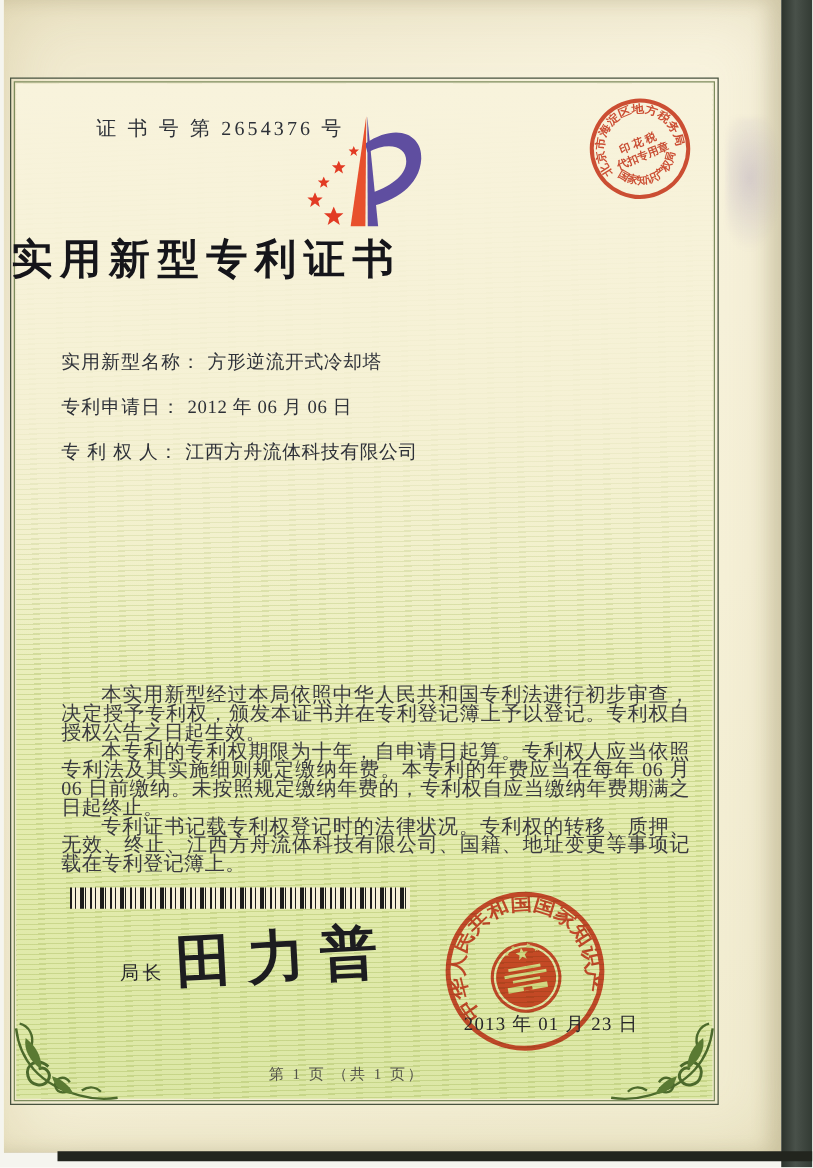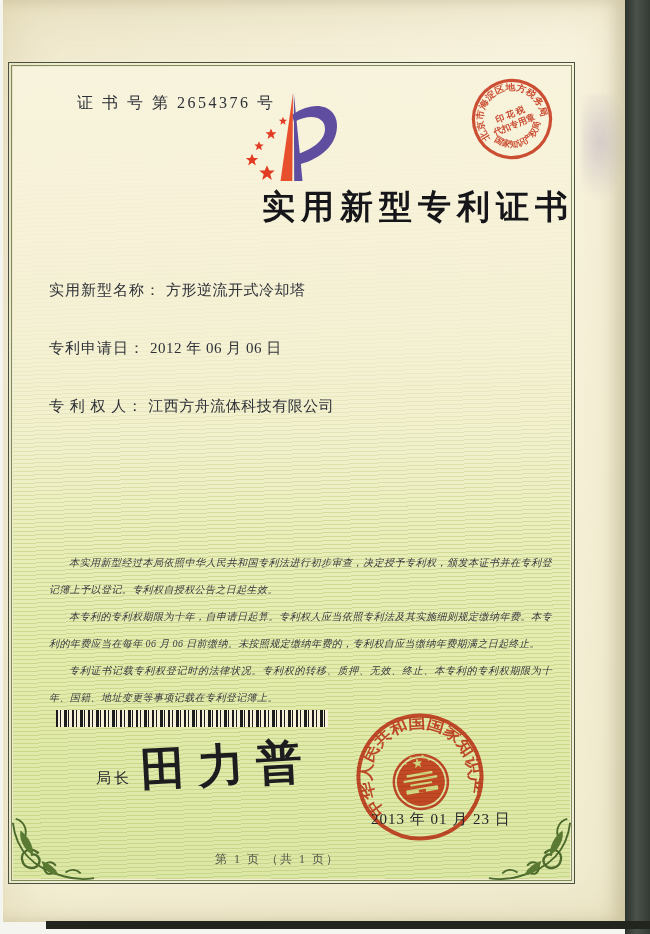--- a/index.html
+++ b/index.html
@@ -28,30 +28,30 @@
     background-image:
       linear-gradient(180deg,rgba(248,243,220,1) 0%,rgba(246,241,214,.85) 32%,rgba(246,241,214,0) 58%),
       repeating-linear-gradient(178deg,rgba(148,172,66,.30) 0 1px,rgba(148,172,66,0) 1px 4px),
       linear-gradient(180deg,#f6f1d8 0%,#eff0c6 45%,#e4ecae 72%,#dce7a6 100%);}
 
   .cert-no{position:absolute;left:36px;top:30px;font-size:16px;letter-spacing:2.5px;color:#2d3138;margin-left:32px;}
 
   
   .logo{position:absolute;left:230px;top:26px;width:112px;height:104px;}
 
-  .title{position:absolute;left:0;top:122px;width:100%;margin:0;text-align:right;
+  .title{position:absolute;left:0;top:122px;width:100%;margin:0;text-align:left;
     font-size:33px;font-weight:700;letter-spacing:6px;color:#15151a;font-family:Liberation Mono, monospace;}
 
-  .fields{position:absolute;left:40px;top:216px;display:flex;flex-direction:column;gap:36px;justify-content:center;}
+  .fields{position:absolute;left:40px;top:216px;display:flex;flex-direction:column;gap:14px;justify-content:center;}
   .field{font-size:15px;line-height:22px;color:#2e3138;}
   .flabel{letter-spacing:1px;}
   .fvalue{margin-left:5px;letter-spacing:.5px;}
 
   .bodytext{position:absolute;left:40px;top:486px;width:503px;color:#3a3a40;}
-  .bodytext p{margin:0;font-size:10px;line-height:27px;text-align:justify;text-indent:2em;letter-spacing:.4px;font-style:italic;}
+  .bodytext p{margin:0;font-size:16px;line-height:15px;text-align:justify;text-indent:2em;letter-spacing:.4px;}
 
   .barcode{position:absolute;left:47px;top:647px;width:272px;height:17px;
     background:repeating-linear-gradient(90deg,#1c1c1c 0 2px,#f6f1d8 2px 4px,#1c1c1c 4px 5px,#f6f1d8 5px 8px,#1c1c1c 8px 11px,#f6f1d8 11px 12px,#1c1c1c 12px 13px,#f6f1d8 13px 16px);}
 
   .sig-title{position:absolute;left:87px;top:706px;font-size:15px;letter-spacing:3px;color:#26262b;}
   .sig-name{position:absolute;left:131px;top:672px;font-size:46px;font-weight:700;letter-spacing:12px;
     color:#1d1d20;transform:rotate(-3deg);white-space:nowrap;}
 
   .office-seal{position:absolute;left:344px;top:647px;width:134px;height:134px;
     transform:rotate(-10deg);mix-blend-mode:multiply;opacity:.92;}
@@ -114,21 +114,21 @@
           <span class="flabel">专利申请日：</span><span class="fvalue">2012 年 06 月 06 日</span>
         </div>
         <div class="field">
           <span class="flabel">专 利 权 人：</span><span class="fvalue">江西方舟流体科技有限公司</span>
         </div>
       </div>
 
       <div class="bodytext">
         <p>本实用新型经过本局依照中华人民共和国专利法进行初步审查，决定授予专利权，颁发本证书并在专利登记簿上予以登记。专利权自授权公告之日起生效。</p>
         <p>本专利的专利权期限为十年，自申请日起算。专利权人应当依照专利法及其实施细则规定缴纳年费。本专利的年费应当在每年 06 月 06 日前缴纳。未按照规定缴纳年费的，专利权自应当缴纳年费期满之日起终止。</p>
-        <p>专利证书记载专利权登记时的法律状况。专利权的转移、质押、无效、终止、本专利的专利权期限为十年、国籍、地址变更等事项记载在专利登记簿上。</p>
+        <p>专利证书记载专利权登记时的法律状况。专利权的转移、质押、无效、终止、江西方舟流体科技有限公司、国籍、地址变更等事项记载在专利登记簿上。</p>
       </div>
 
       <div class="barcode"></div>
 
       <div class="sig-title">局长</div>
       <div class="sig-name">田力普</div>
 
       <div class="office-seal">
         <svg viewBox="0 0 134 134">
           <defs>

